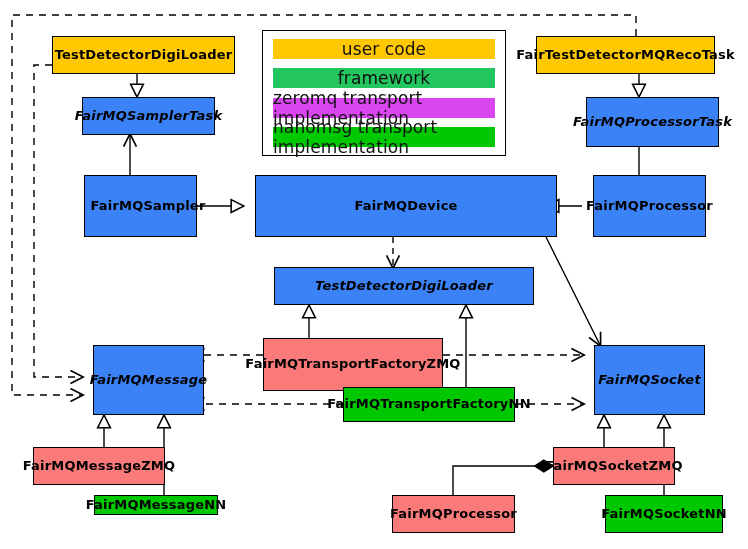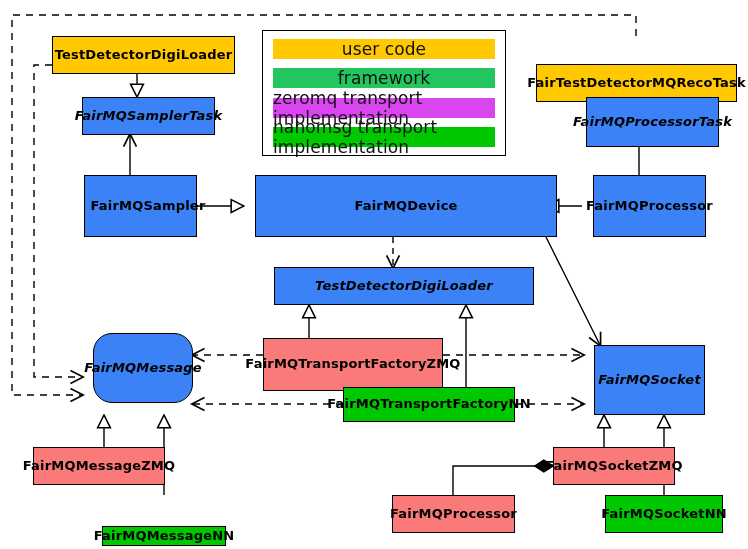--- a/index.html
+++ b/index.html
@@ -134,21 +134,21 @@
 
       <path stroke-dasharray="7,6" d="M 52 65 L 34 65 L 34 377 L 82 377" marker-end="url(#open-arrow)"></path>
 
     </g>
   </svg>
 
   <div class="node fill-user" style="left:52px; top:36px; width:183px; height:38px;">
     <span>TestDetectorDigiLoader</span>
   </div>
 
-  <div class="node fill-user" style="left:536px; top:36px; width:201px; height:38px;margin-top:28px;">
+  <div class="node fill-user" style="left:536px; top:36px; width:179px; height:38px;">
     <span>FairTestDetectorMQRecoTask</span>
   </div>
 
   <div class="node fill-framework abstract" style="left:71px; top:97px; width:133px; height:38px;">
     <span>FairMQSamplerTask</span>
   </div>
 
   <div class="node fill-framework abstract" style="left:575px; top:97px; width:133px; height:50px;">
     <span>FairMQProcessorTask</span>
   </div>
@@ -170,33 +170,33 @@
   </div>
 
   <div class="node fill-zmq" style="left:263px; top:338px; width:180px; height:53px;">
     <span>FairMQTransportFactoryZMQ</span>
   </div>
 
   <div class="node fill-nn" style="left:343px; top:387px; width:172px; height:35px;">
     <span>FairMQTransportFactoryNN</span>
   </div>
 
-  <div class="node fill-framework abstract" style="left:82px; top:333px; width:100px; height:70px;border-radius:19px;">
+  <div class="node fill-framework abstract" style="left:82px; top:345px; width:111px; height:70px;">
     <span>FairMQMessage</span>
   </div>
 
   <div class="node fill-framework abstract" style="left:583px; top:345px; width:111px; height:70px;">
     <span>FairMQSocket</span>
   </div>
 
   <div class="node fill-zmq" style="left:33px; top:447px; width:132px; height:38px;">
     <span>FairMQMessageZMQ</span>
   </div>
 
-  <div class="node fill-nn" style="left:102px; top:495px; width:124px; height:20px;margin-top:31px;">
+  <div class="node fill-nn" style="left:94px; top:495px; width:124px; height:20px;">
     <span>FairMQMessageNN</span>
   </div>
 
   <div class="node fill-zmq" style="left:553px; top:447px; width:122px; height:38px;">
     <span>FairMQSocketZMQ</span>
   </div>
 
   <div class="node fill-zmq" style="left:392px; top:495px; width:123px; height:38px;">
     <span>FairMQProcessor</span>
   </div>

